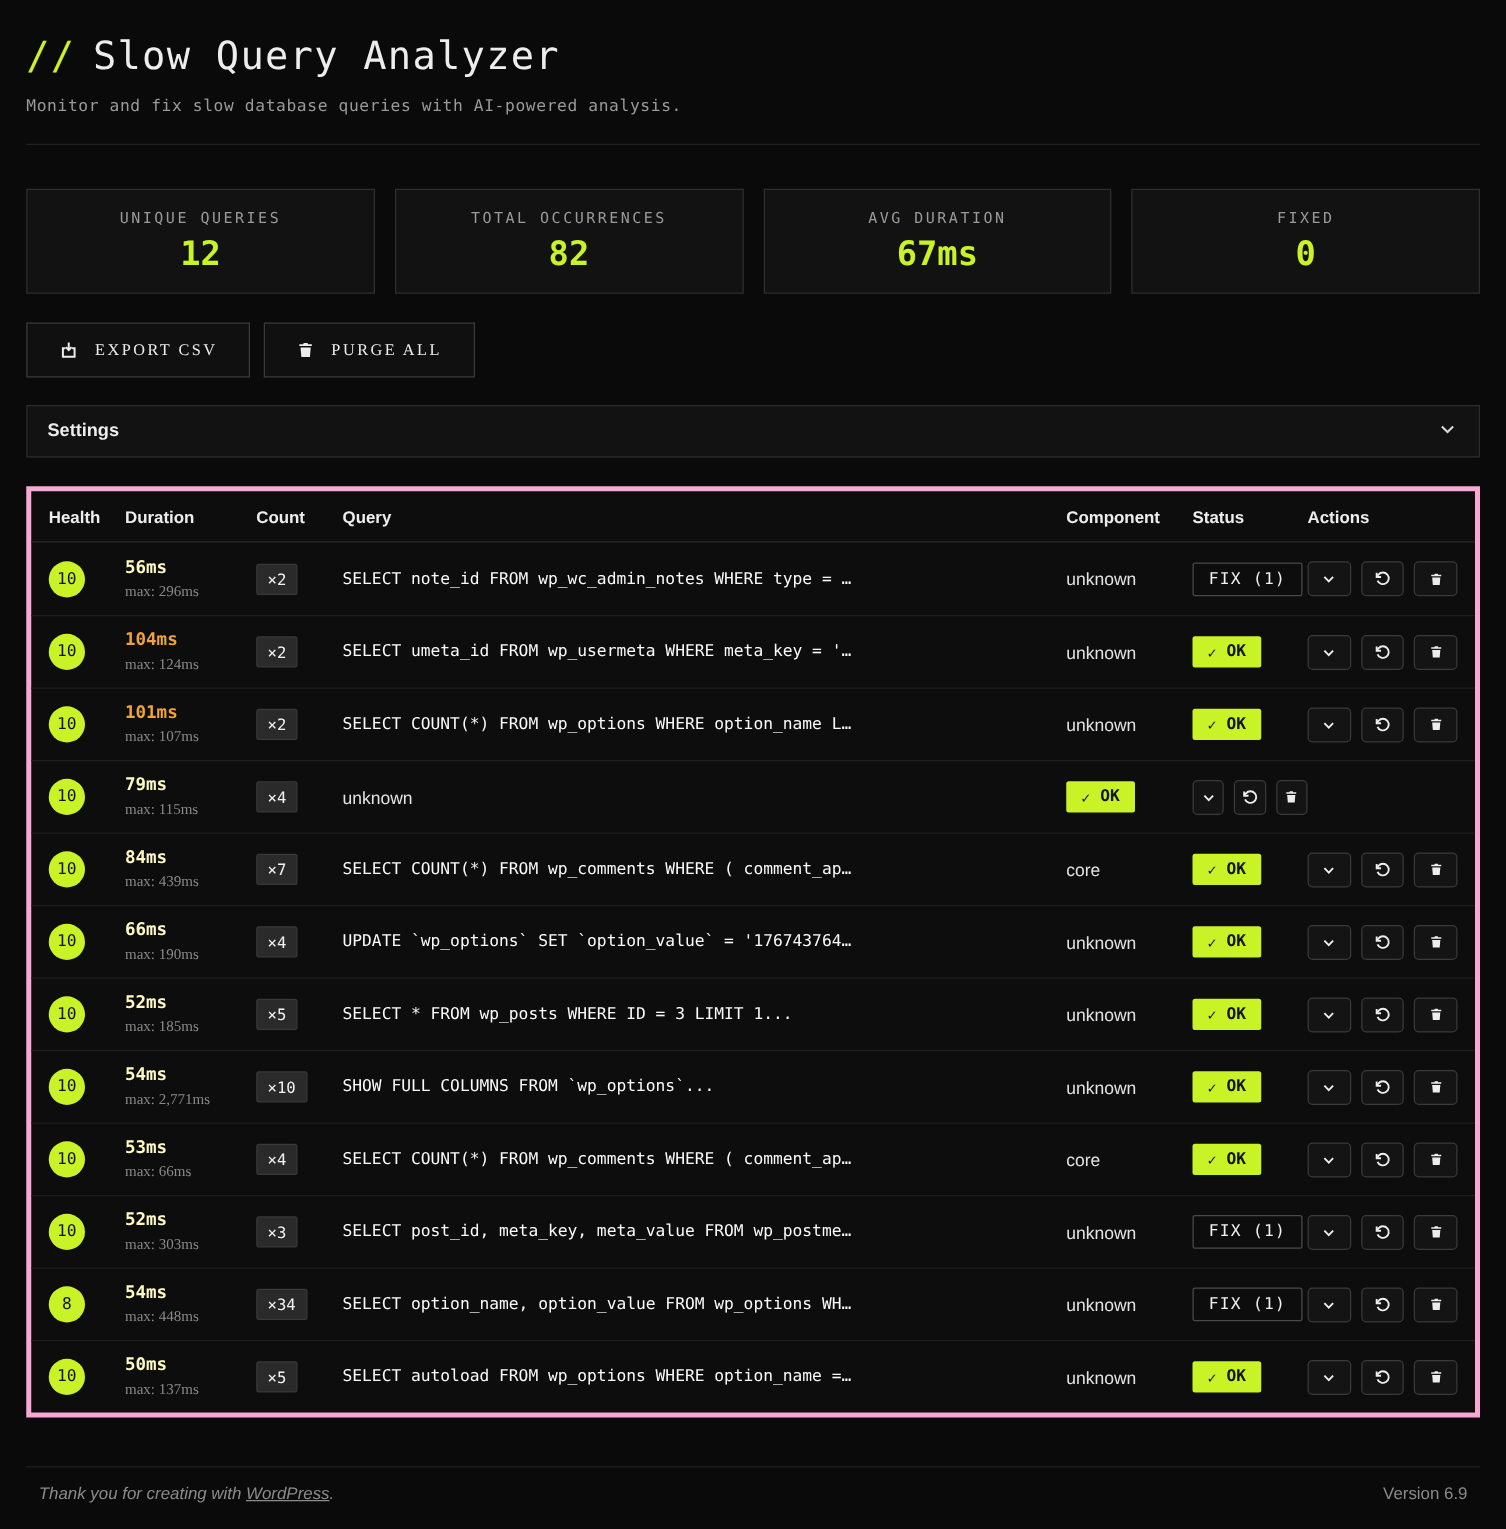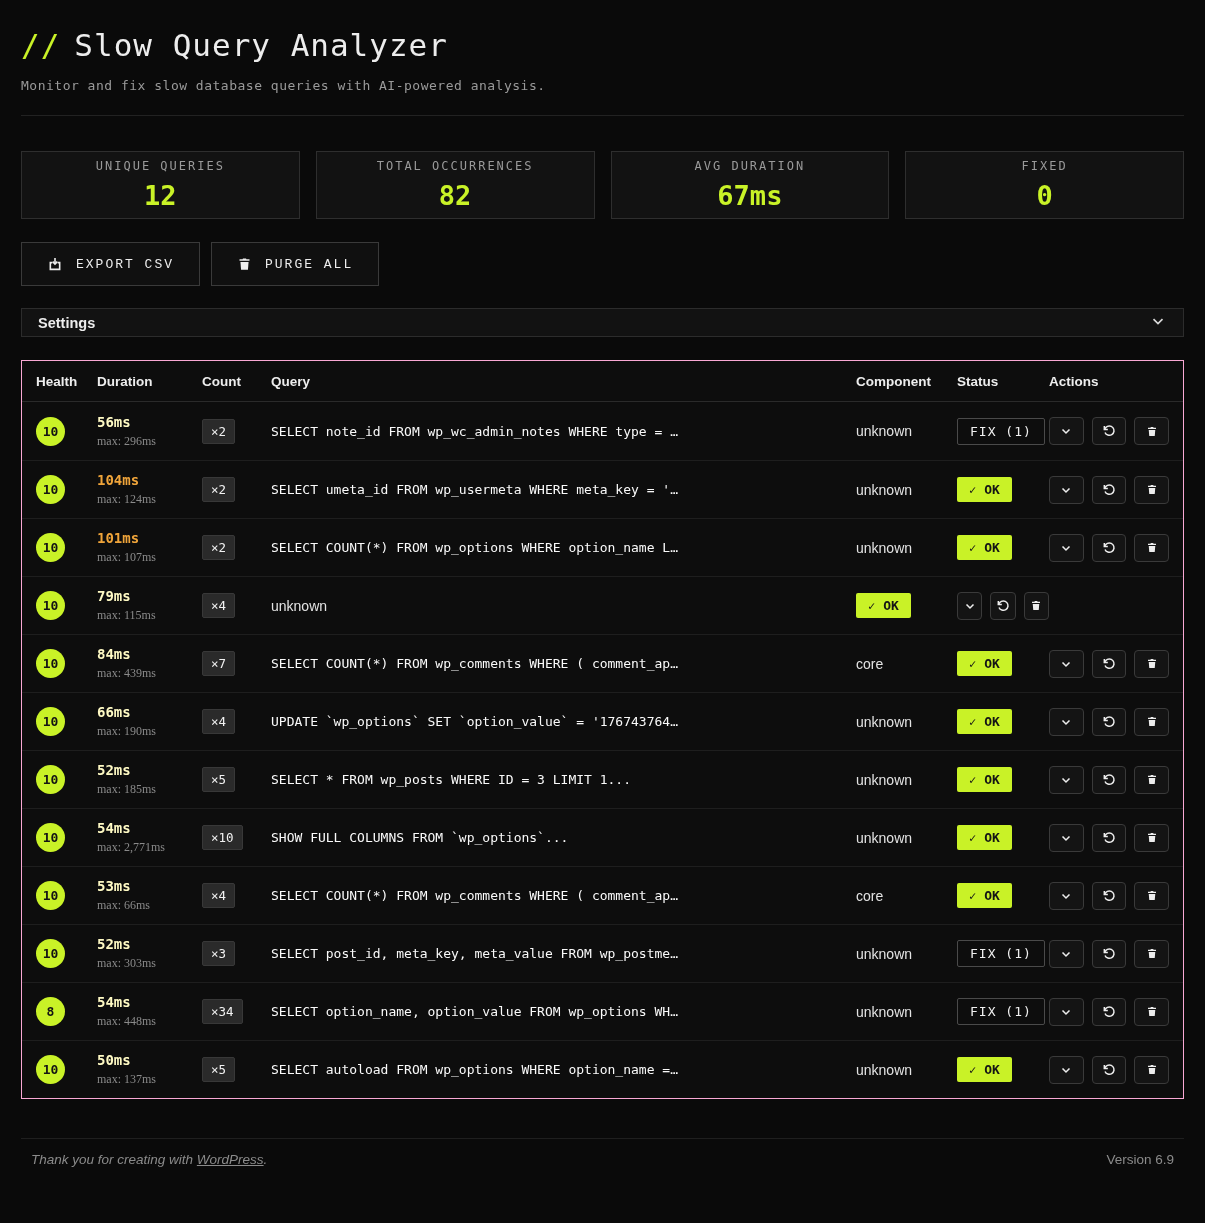--- a/index.html
+++ b/index.html
@@ -13,58 +13,58 @@
 
   
   .title { margin-top: 27px; font-size: 31px; font-weight: normal; letter-spacing: 1px; }
   .title .slashes { color: #c9f227; margin-right: 14px; }
   .subtitle { margin-top: 15px; font-size: 13px; color: #9a9a9a; letter-spacing: .5px; }
   .header-divider { border: none; border-top: 1px solid #222; margin-top: 22px; }
 
   
   .stats { margin-top: 35px; display: grid; grid-template-columns: repeat(4, 1fr); gap: 16px; }
   .stat-card {
-    height: 68px; background: #121212; border: 1px solid #2e2e2e;
+    height: 84px; background: #121212; border: 1px solid #2e2e2e;
     display: flex; flex-direction: column; align-items: center; justify-content: center;
   }
   .stat-label { font-size: 12px; color: #9a9a9a; letter-spacing: 2px; }
   .stat-value { margin-top: 7px; font-size: 27px; font-weight: bold; color: #c9f227; }
 
   
   .toolbar { margin-top: 23px; display: flex; gap: 11px; }
   .tool-btn {
     height: 44px; padding: 0 25px; background: #101010; border: 1px solid #3a3a3a;
-    color: #ededed; font-family: Liberation Mono, monospace; font-size: 13px;
+    color: #ededed; font-family: Liberation Serif, serif; font-size: 13px;
     letter-spacing: 2px; display: inline-flex; align-items: center; gap: 13px; cursor: pointer;
   }
   .tool-btn svg { display: block; }
 
   
   .settings-bar {
-    margin-top: 22px; height: 29px; background: #121212; border: 1px solid #2c2c2c;
+    margin-top: 22px; height: 42px; background: #121212; border: 1px solid #2c2c2c;
     display: flex; align-items: center; padding: 0 16px; cursor: pointer;
   }
   .settings-label { font-family: "Liberation Sans", sans-serif; font-weight: bold; font-size: 14.5px; }
   .settings-bar .chev { margin-left: auto; }
 
   
-  .qtable { margin-top: 23px; border: 1px solid #f9a8d4; background: #0d0d0d; }
+  .qtable { margin-top: 23px; border: 4px solid #f9a8d4; background: #0d0d0d; }
   .trow {
     display: grid;
     grid-template-columns: 61px 105px 69px 1fr 101px 92px 120px;
     align-items: center; padding: 0 14px;
   }
   .thead { height: 41px; border-bottom: 1px solid #2a2a2a;
     font-family: "Liberation Sans", sans-serif; font-weight: bold; font-size: 13.5px; }
   .tbody .trow { height: 58px; }
   .tbody .trow + .trow { border-top: 1px solid #1e1e1e; }
 
   .health-badge {
     width: 29px; height: 29px; border-radius: 50%; background: #c9f227; color: #141414;
-    font-size: 13px; font-weight: bold; display: flex; align-items: center; justify-content: center;
+    font-size: 13px; font-weight: normal; display: flex; align-items: center; justify-content: center;
   }
   .dur-value { font-size: 14px; font-weight: bold; color: #fef9c3; }
   .dur-value.warn { color: #efa43a; }
   .dur-max { margin-top: 4px; font-size: 12px; color: #8a8a8a; font-family: Liberation Serif, serif; }
   .count-badge {
     display: inline-block; background: #2a2a2a; border: 1px solid #383838; border-radius: 2px;
     padding: 4px 8px; font-size: 12.5px; color: #f2f2f2;
   }
   .query-text { font-size: 13px; color: #fafafa; white-space: nowrap; overflow: hidden; padding-right: 14px; }
   .component-label { font-family: "Liberation Sans", sans-serif; font-size: 14px; color: #e3e3e3; }

